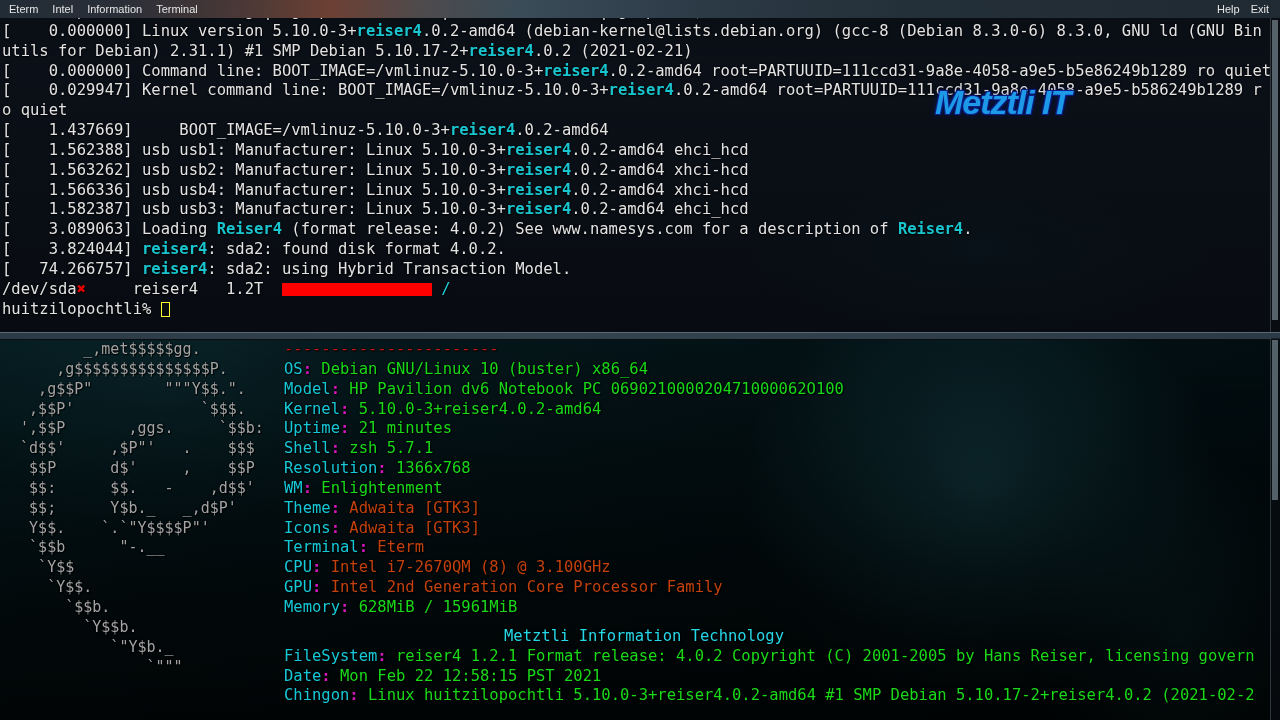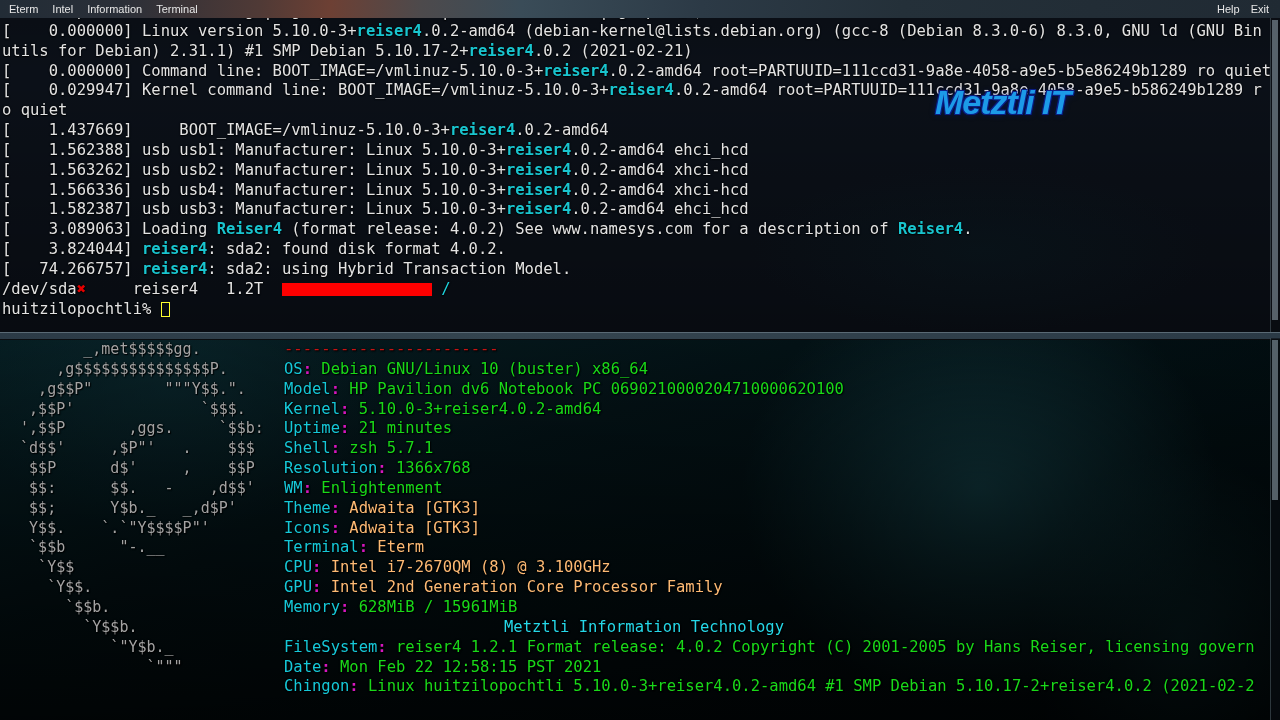--- a/index.html
+++ b/index.html
@@ -104,24 +104,24 @@
 
   #info{
     position:absolute;z-index:3;left:284px;top:2px;
     font-size:15.5px;line-height:19.85px;white-space:pre;
     text-shadow:0 0 2px rgba(0,0,0,.9),1px 1px 1px rgba(0,0,0,.85);
   }
   #info .row{height:19.85px;}
   .k{color:#15c8d8;font-weight:normal;}
   .sep{color:#d617c0;font-weight:bold;}
   .v{color:#19d919;margin-top:48px;}
-  .vdim{color:#fdba74;}
+  .vdim{color:#c2410c;}
   .dashes{color:#c71414;}
   .banner{color:#25d8e8;}
-  .center-banner{display:block;text-align:center;width:720px;}
+  .center-banner{display:block;text-align:center;width:720px;margin-top:9px;}
 
   
   .sbar{position:absolute;z-index:7;right:0;width:9px;background:rgba(10,14,18,.6);border-left:1px solid rgba(120,140,150,.35);}
   .sthumb{position:absolute;left:1px;width:6px;background:rgba(150,168,178,.55);}
 </style>
 </head>
 <body>
 
 <div class="term" id="top-terminal">
   <div class="bg" id="top-bg"></div>

